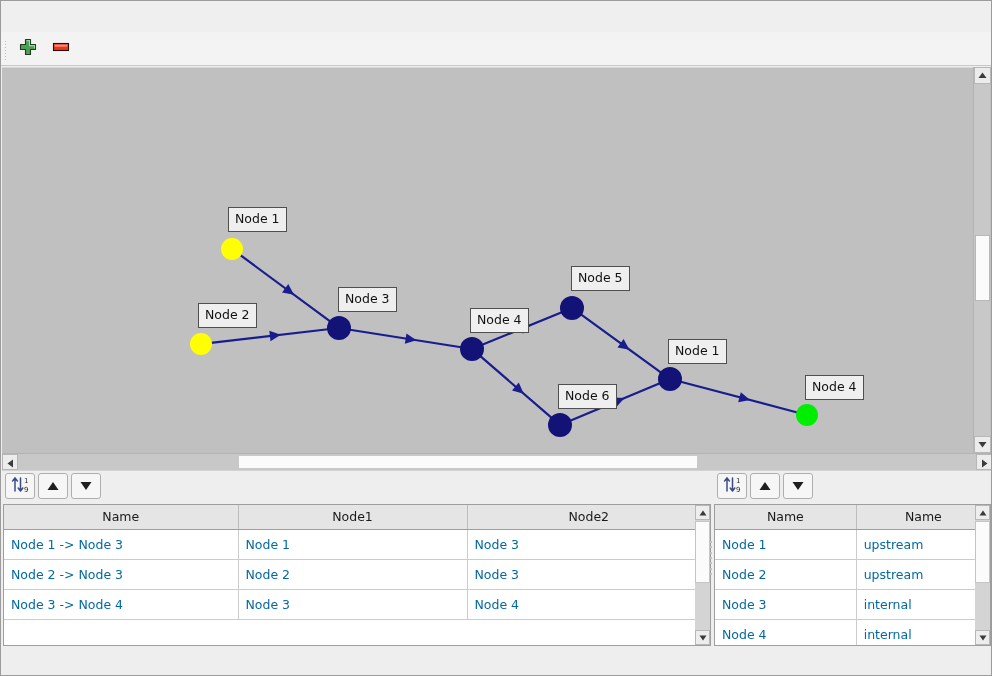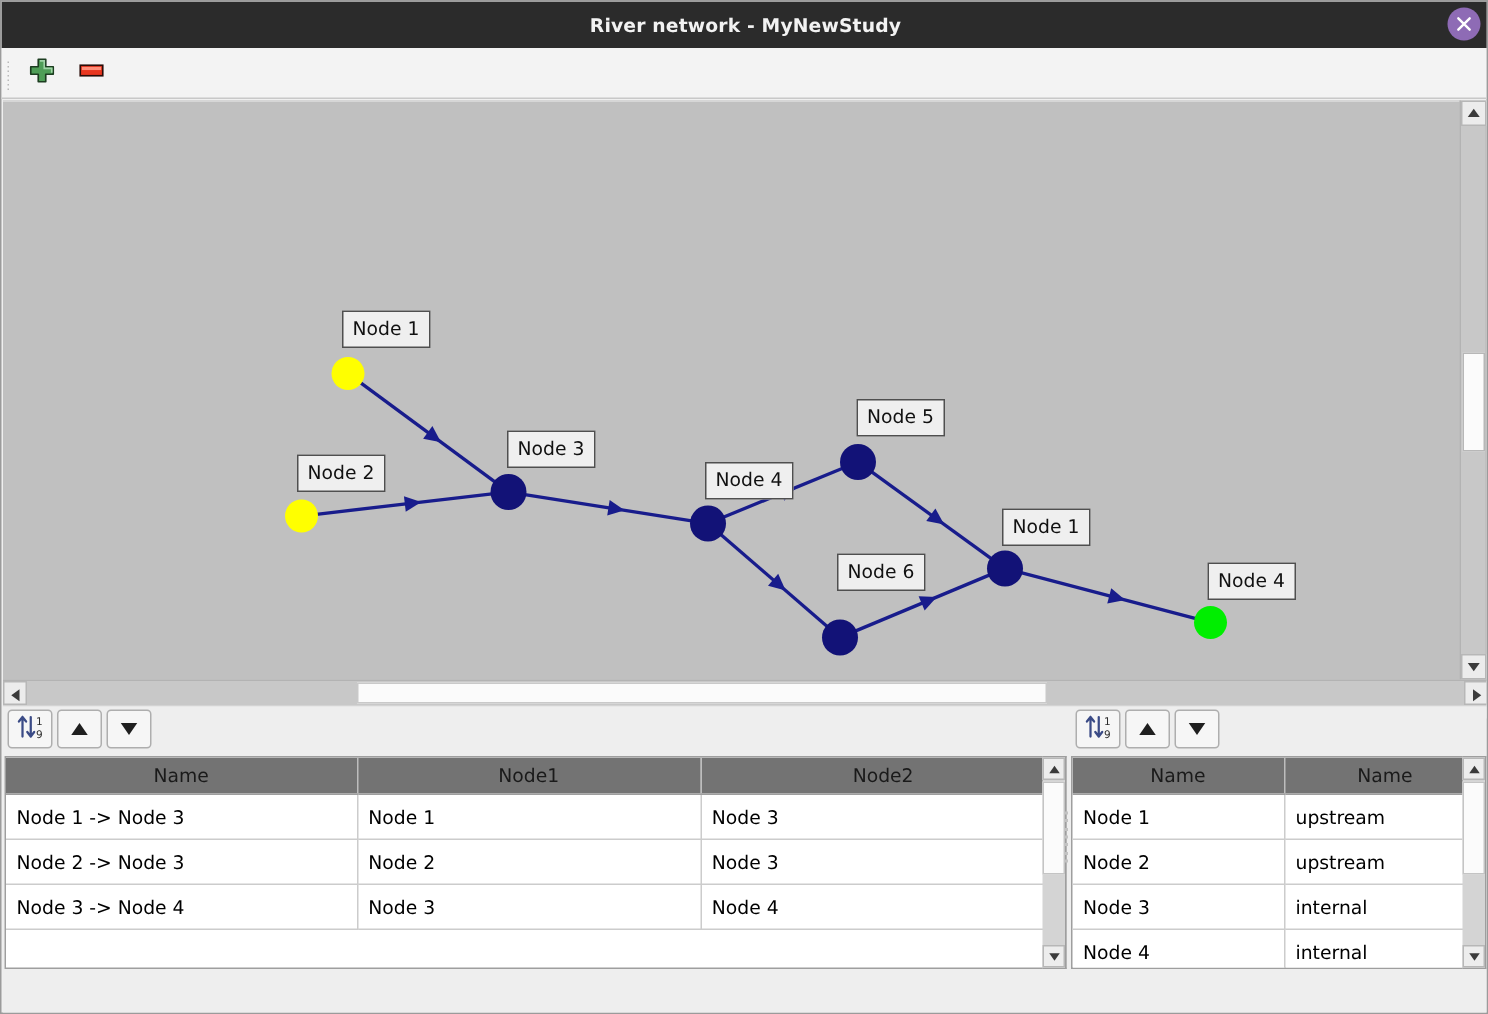--- a/index.html
+++ b/index.html
@@ -198,35 +198,35 @@
   }
   #pane-left .table-wrap  { width: 708px; height: 142px; }
   #pane-right .table-wrap { width: 277px; height: 142px; left: 0; }
 
   table.grid {
     border-collapse: collapse;
     table-layout: fixed;
     width: 100%;
   }
   table.grid th {
-    background: #737373;
+    background: #e5e5e5;
     border-right: 1px solid #bdbdbd;
     border-bottom: 1px solid #9e9e9e;
     font-size: 12.5px;
     font-weight: normal;
     color: #1a1a1a;
     height: 24px;
     text-align: center;
     padding: 0;
   }
   table.grid td {
     border-right: 1px solid #cccccc;
     border-bottom: 1px solid #cccccc;
     font-size: 12.5px;
-    color: #000000;
+    color: #0369a1;
     height: 30px;
     padding: 0 0 0 7px;
     text-align: left;
     background: #ffffff;
     white-space: nowrap;
     overflow: hidden;
   }
   table.grid tr td:last-child, table.grid tr th:last-child { border-right: none; margin-top: 14px; }
 
   
@@ -259,28 +259,20 @@
     display: flex; flex-direction: column; justify-content: space-between;
     cursor: col-resize;
   }
   .vgrip i { width: 2px; height: 2px; background: #c2c2c2; }
 </style>
 </head>
 <body>
 
 <div id="app">
 
-  <div id="titlebar">
-    <div id="title-text">River network - MyNewStudy</div>
-    <div id="close-button">
-      <svg width="22" height="22" viewBox="0 0 22 22">
-        <path d="M7.2 7.2 L14.8 14.8 M14.8 7.2 L7.2 14.8" stroke="#ffffff" stroke-width="1.6" stroke-linecap="round"></path>
-      </svg>
-    </div>
-  </div>
 
   <div id="toolbar">
     <div id="toolbar-grip">
       <i></i>
         <i></i>
         <i></i>
         <i></i>
         <i></i>
         <i></i>
         <i></i>
@@ -328,21 +320,21 @@
           <circle cx="558" cy="357" r="12" fill="#121277"></circle>
           <circle cx="668" cy="311" r="12" fill="#121277"></circle>
           <circle cx="805" cy="347" r="11" fill="#00ee00"></circle>
         </svg>
       <div id="label-layer">
           <div class="node-label" style="left: 226px; top: 139px;">Node 1</div>
           <div class="node-label" style="left: 196px; top: 235px;">Node 2</div>
           <div class="node-label" style="left: 336px; top: 219px;">Node 3</div>
           <div class="node-label" style="left: 468px; top: 240px;">Node 4</div>
           <div class="node-label" style="left: 569px; top: 198px;">Node 5</div>
-          <div class="node-label" style="left: 556px; top: 301px;">Node 6</div>
+          <div class="node-label" style="left: 556px; top: 316px;">Node 6</div>
           <div class="node-label" style="left: 666px; top: 271px;">Node 1</div>
           <div class="node-label" style="left: 803px; top: 307px;">Node 4</div>
         </div>
     </div>
   </div>
 
   <div id="canvas-vscroll">
     <div class="sb-arrow sb-up">
       <svg width="9" height="7" viewBox="0 0 9 7">
         <path d="M4.5 0.5 L8.5 6 L0.5 6 Z" fill="#3b3b3b"></path>

